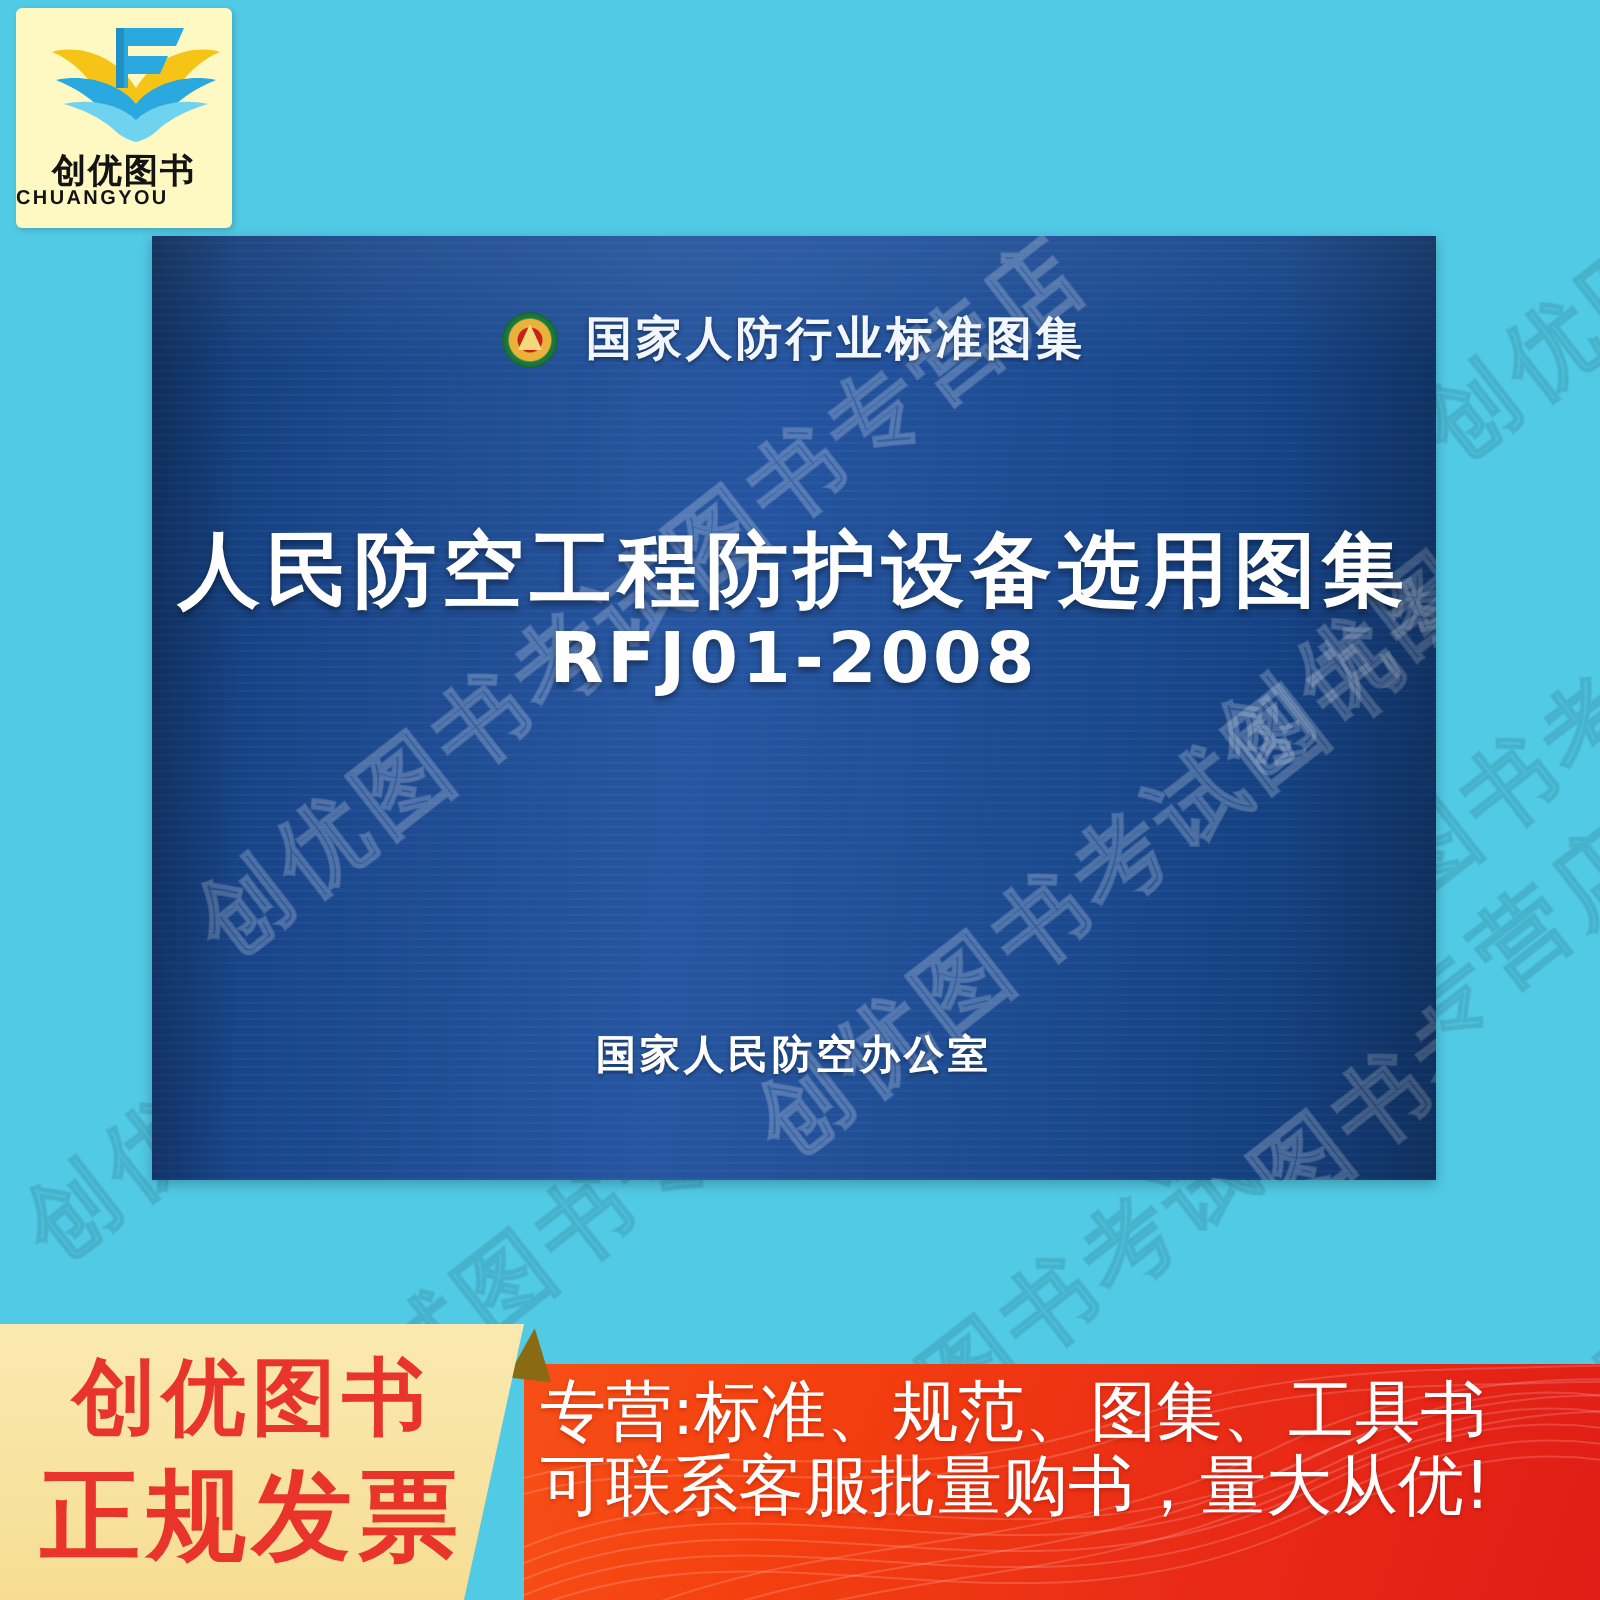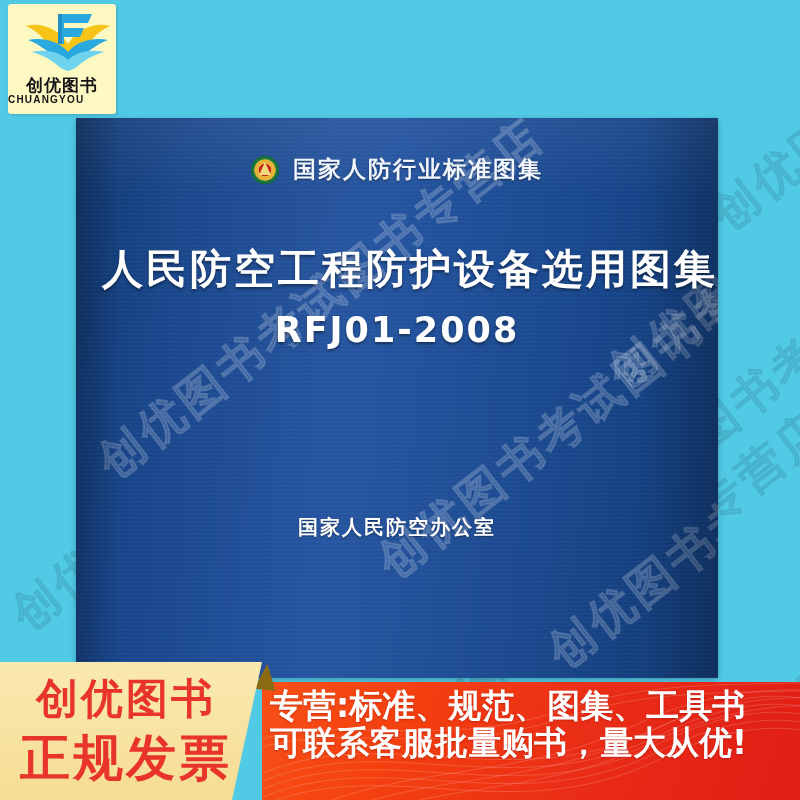--- a/index.html
+++ b/index.html
@@ -36,21 +36,21 @@
     font-size:17px;font-weight:700;color:#141414;letter-spacing:1px;
     font-family:"DejaVu Sans",sans-serif;
   }
   .logo-en{
     position:absolute;left:0;right:0;top:90px;
     font-size:10px;font-weight:700;color:#141414;letter-spacing:1.2px;
   }
 
   
   .book{
-    position:absolute;left:76px;top:118px;width:642px;height:560px;
+    position:absolute;left:76px;top:118px;width:642px;height:472px;
     background:
       linear-gradient(180deg,rgba(255,255,255,0.05) 0%,rgba(255,255,255,0) 14%),
       repeating-linear-gradient(0deg,rgba(255,255,255,0.035) 0px,rgba(255,255,255,0.035) 1px,rgba(0,0,0,0.0) 1px,rgba(0,0,0,0.0) 4px),
       linear-gradient(100deg,#123a74 0%,#18458a 16%,#1b4d9c 44%,#17468c 72%,#123a74 100%);
     box-shadow:0 2px 6px rgba(0,0,0,0.25);
     overflow:hidden;
   }
   .book::after{
     content:"";position:absolute;inset:0;
     background:linear-gradient(90deg,rgba(0,0,0,0.22) 0%,rgba(0,0,0,0) 7%,rgba(255,255,255,0.05) 40%,rgba(0,0,0,0) 88%,rgba(0,0,0,0.20) 100%);
@@ -76,21 +76,21 @@
     border-left:6px solid transparent;border-right:6px solid transparent;
     border-bottom:13px solid #f2d97a;
   }
   .bk-header-text{
     font-size:23px;font-weight:700;color:#f2f6ff;letter-spacing:2px;
     font-family:"DejaVu Sans",sans-serif;
     text-shadow:0 1px 2px rgba(0,0,0,0.45);
   }
 
   .bk-title{
-    position:absolute;left:0;right:0;top:124px;text-align:right;
+    position:absolute;left:0;right:0;top:140px;text-align:center;
     font-size:41px;font-weight:700;color:#ffffff;letter-spacing:3px;
     font-family:"DejaVu Sans",sans-serif;
     text-shadow:0 2px 3px rgba(0,0,0,0.40);
   }
   .bk-code{
     position:absolute;left:0;right:0;top:192px;text-align:center;
     font-size:35px;font-weight:700;color:#ffffff;letter-spacing:2px;
     font-family:"DejaVu Sans",sans-serif;
     text-shadow:0 2px 3px rgba(0,0,0,0.40);
   }
@@ -105,21 +105,21 @@
   .banner-zone{position:absolute;left:0;top:660px;width:800px;height:140px;}
 
   .banner-orange{
     position:absolute;left:262px;top:22px;width:538px;height:118px;
     background:linear-gradient(110deg,#f74f17 0%,#f4400f 26%,#ea2d16 60%,#e01d16 100%);
     overflow:hidden;
   }
   .swoosh{position:absolute;inset:0;opacity:0.55;}
   .banner-orange-text{
     position:absolute;left:8px;top:6px;right:4px;
-    color:#ffffff;font-weight:700;
+    color:#ffffff;font-weight:400;
     font-family:"DejaVu Sans",sans-serif;
     text-shadow:0 1px 2px rgba(120,10,0,0.35);
   }
   .ol1{font-size:33px;letter-spacing:0px;line-height:1.12;white-space:nowrap;}
   .ol2{font-size:33px;letter-spacing:0px;line-height:1.12;white-space:nowrap;}
 
   .banner-cream{
     position:absolute;left:0;top:2px;width:292px;height:138px;
     background:linear-gradient(180deg,#fae9b0 0%,#f8e3a2 50%,#f6dd93 100%);
     clip-path:polygon(0 0, 262px 0, 232px 138px, 0 138px);

